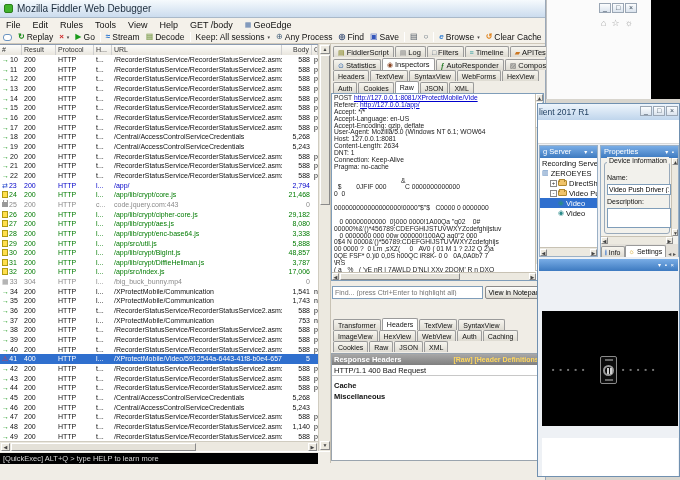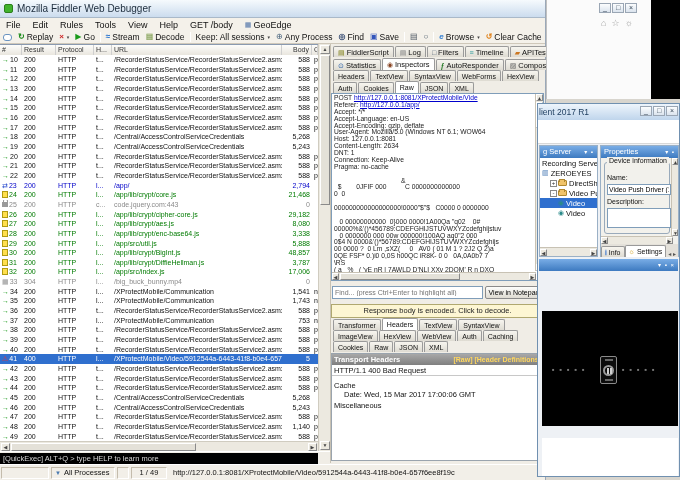--- a/index.html
+++ b/index.html
@@ -55,21 +55,21 @@
   #raw-hscroll{position:absolute;left:0;bottom:0;width:204px;height:8px;background:#ece9e0;border-top:1px solid #c8c2b4}
   #find-bar{left:331px;top:284px;width:213px;height:17px;display:flex;align-items:center;gap:2px;padding:0 1px}
   #find-input{width:151px;height:13px;font-size:7px;border:1px solid #7f9db9;padding:0 2px;color:#777}
   #notepad-btn{width:58px;height:13px;font-size:7px;background:linear-gradient(#fdfdfb,#dedbd2);border:1px solid #8a8a8a;border-radius:2px;white-space:nowrap;overflow:hidden}
   #notice{left:331px;top:304px;width:213px;height:14px;background:var(--noticebg,#fdf6d3);border:1px solid #b0a870;text-align:center;font-size:7.5px;line-height:12px;color:#222}
   #resp-box{left:331px;top:353px;width:213px;height:108px;background:#fff;border:1px solid #9aa4ae}
   #rh-bar{position:absolute;left:0;top:0;width:211px;height:11px;background:linear-gradient(#a8a8a8,#7f7f7f);color:#fff;font-weight:bold;font-size:7.5px;line-height:11px;padding:0 2px;display:flex;justify-content:space-between}
   #rh-bar .rh-links{font-weight:bold;color:var(--ylinks,#ffd75e);font-size:7px}
   #rh-status{position:absolute;left:0;top:11px;width:211px;height:11px;border-bottom:1px solid #c8c8c8;font-size:7.5px;line-height:11px;padding:0 2px;background:#fff}
   #rh-groups{position:absolute;left:2px;top:25px;width:206px;font-size:7.5px}
-  .rh-g{font-weight:normal;margin-top:2px}
+  .rh-g{font-weight:bold;margin-top:2px}
   .rh-i{padding-left:10px}
 
   #quickexec{left:0;top:453px;width:318px;height:11px;background:#000;color:#d6d6d6;font-size:7.5px;line-height:11px;padding-left:3px;white-space:nowrap;overflow:hidden}
   #f-status{left:0;top:464px;width:545px;height:16px;background:#f2efe8;border-top:1px solid #fff;display:flex;align-items:center;font-size:7.5px}
   .sb-cell{height:12px;margin:0 1px;border:1px solid;border-color:#c4bcac #fff #fff #c4bcac;display:flex;align-items:center;padding:0 3px;white-space:nowrap;overflow:hidden}
   .filt-ico{color:#4a7ab0;font-size:6px;margin-right:3px}
   .grip{position:absolute;right:1px;bottom:2px;color:#999;font-size:8px}
 
   
   #browser-frag{left:546px;top:0;width:105px;height:99px;background:#fbfbfb;border-left:1px solid #c0c0c0}
@@ -593,21 +593,20 @@
         <span class="sthumb" style="left:8px;top:0;width:120px;height:7px"></span>
         <span class="sbtn" style="right:0;top:0;width:7px;height:7px">▶</span>
       </div>
     </div>
 
     <div id="find-bar" class="abs">
       <input id="find-input" placeholder="Find... (press Ctrl+Enter to highlight all)" style="">
       <button id="notepad-btn">View in Notepad</button>
     </div>
 
-    <div id="notice" class="abs">Response body is encoded. Click to decode.</div>
 
     <div id="resptabsA" class="tabrow" style="left:331px;top:319px;width:213px;height:11px;font-size:7px">
         <span class="tab">Transformer</span>
         <span class="tab active">Headers</span>
         <span class="tab">TextView</span>
         <span class="tab">SyntaxView</span>
       </div>
     <div id="resptabsB" class="tabrow" style="left:331px;top:330px;width:213px;height:11px;font-size:7px">
         <span class="tab">ImageView</span>
         <span class="tab">HexView</span>
@@ -617,47 +616,35 @@
       </div>
     <div id="resptabsC" class="tabrow" style="left:331px;top:341px;width:213px;height:11px;font-size:7px">
         <span class="tab">Cookies</span>
         <span class="tab">Raw</span>
         <span class="tab">JSON</span>
         <span class="tab">XML</span>
       </div>
 
     <div id="resp-box" class="abs">
       <div id="rh-bar">
-        <span>Transport Headers</span>
+        <span>Response Headers</span>
         <span class="rh-links">
           <span>[Raw]</span>
           <span>[Header Definitions]</span>
         </span>
       </div>
       <div id="rh-status">HTTP/1.1 400 Bad Request</div>
       <div id="rh-groups">
           <div class="rh-g">Cache</div>
-          <div class="rh-i">Date: Wed, 15 Mar 2017 17:00:06 GMT</div>
           <div class="rh-g">Miscellaneous</div>
         </div>
     </div>
 
     <div id="quickexec" class="abs">[QuickExec] ALT+Q &gt; type HELP to learn more</div>
 
-    <div id="f-status" class="abs">
-      <div class="sb-cell" style="width:48px"></div>
-      <div class="sb-cell" style="width:64px">
-        <span class="filt-ico">▼</span>
-        <span>All Processes</span>
-      </div>
-      <div class="sb-cell" style="width:12px"></div>
-      <div class="sb-cell" style="width:36px;justify-content:center">1 / 49</div>
-      <div class="sb-cell" style="flex:1;border-color:transparent">http://127.0.0.1:8081/XProtectMobile/Video/5912544a-6443-41f8-b0e4-657f6ee8f19c</div>
-      <span class="grip">⋰</span>
-    </div>
   </div>
 
   <div id="browser-frag" class="abs">
     <div class="wbtns" style="right:14px;top:3px">
       <span class="wbtn">_</span>
       <span class="wbtn">□</span>
       <span class="wbtn">×</span>
     </div>
     <div id="b-icons">
       <span>⌂</span>

